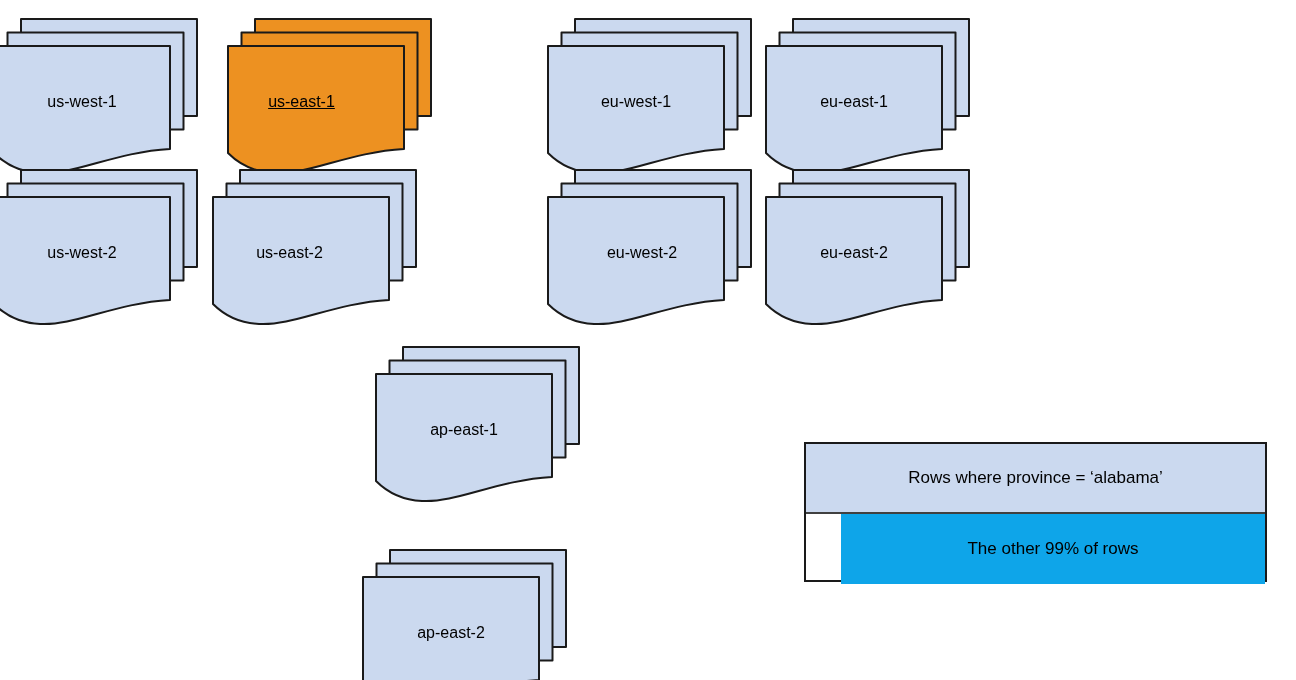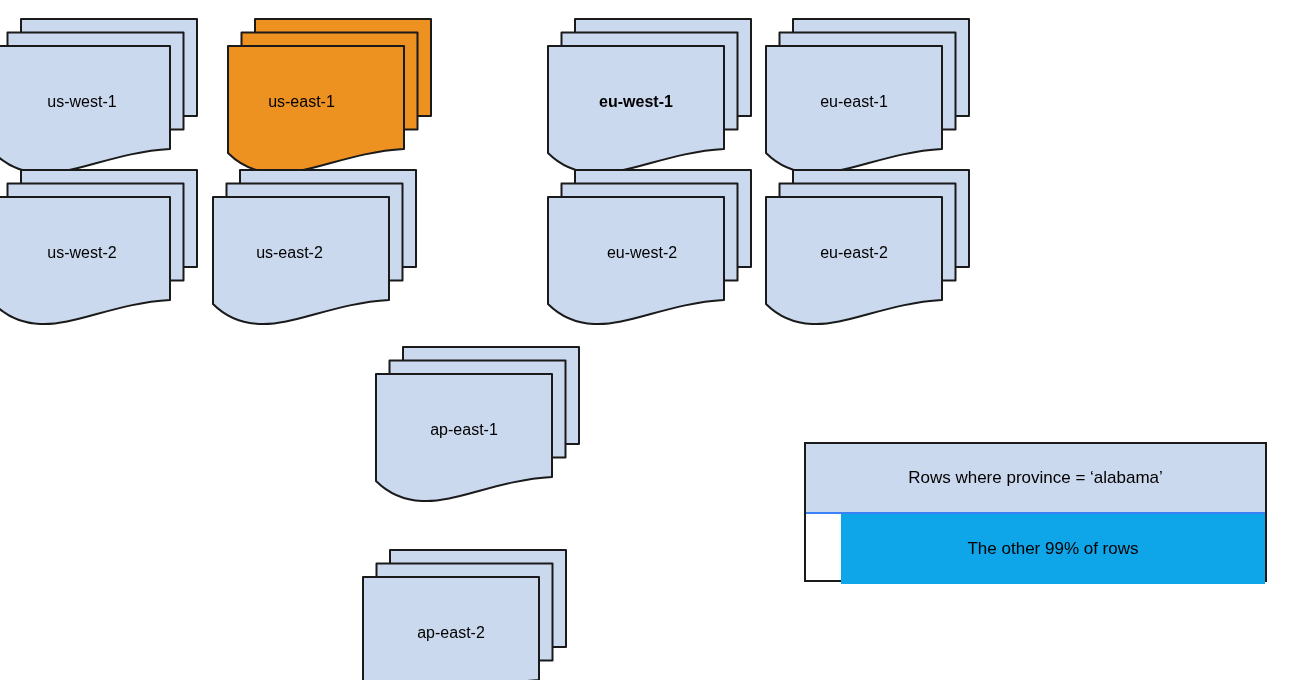--- a/index.html
+++ b/index.html
@@ -48,21 +48,21 @@
     box-sizing: border-box;
     display: flex;
     align-items: center;
     justify-content: center;
     font-family: "Liberation Sans", sans-serif;
     font-size: 17px;
     color: #000000;
     height: 70px;
   }
   .legend-row.first {
-    border-bottom: 2px solid #3b82f6;
+    border-bottom: 2px solid #404040;
   }
 </style>
 </head>
 <body>
 
 <div id="canvas">
 
 <div class="doc-stack" style="left: -6px; top: 19px;">
       <svg width="209" height="164" viewBox="0 0 209 164">
         <path d="M 0 0 L 176 0 L 176 97 L 0 97 Z" transform="translate(27,0)" fill="#CBD9EF" stroke="#1a1a1a" stroke-width="2" stroke-linejoin="round"></path>
@@ -70,29 +70,29 @@
         <path d="M 0 0 L 176 0 L 176 103 C 121 106, 81 129, 46 127 C 24 126, 10 117, 0 107 Z" transform="translate(0,27)" fill="#CBD9EF" stroke="#1a1a1a" stroke-width="2" stroke-linejoin="round"></path>
       </svg>
       <div class="stack-label" style="left: 0px; top: 75px; width: 176px;">us-west-1</div>
     </div>
     <div class="doc-stack" style="left: 228px; top: 19px;">
       <svg width="209" height="164" viewBox="0 0 209 164">
         <path d="M 0 0 L 176 0 L 176 97 L 0 97 Z" transform="translate(27,0)" fill="#ED9121" stroke="#1a1a1a" stroke-width="2" stroke-linejoin="round"></path>
         <path d="M 0 0 L 176 0 L 176 97 L 0 97 Z" transform="translate(13.5,13.5)" fill="#ED9121" stroke="#1a1a1a" stroke-width="2" stroke-linejoin="round"></path>
         <path d="M 0 0 L 176 0 L 176 103 C 121 106, 81 129, 46 127 C 24 126, 10 117, 0 107 Z" transform="translate(0,27)" fill="#ED9121" stroke="#1a1a1a" stroke-width="2" stroke-linejoin="round"></path>
       </svg>
-      <div class="stack-label" style="left: 0px; top: 75px; width: 147px;">us-east-1</div>
+      <div class="stack-label" style="left: 0px; top: 75px; width: 147px; text-decoration: underline;">us-east-1</div>
     </div>
     <div class="doc-stack" style="left: 548px; top: 19px;">
       <svg width="209" height="164" viewBox="0 0 209 164">
         <path d="M 0 0 L 176 0 L 176 97 L 0 97 Z" transform="translate(27,0)" fill="#CBD9EF" stroke="#1a1a1a" stroke-width="2" stroke-linejoin="round"></path>
         <path d="M 0 0 L 176 0 L 176 97 L 0 97 Z" transform="translate(13.5,13.5)" fill="#CBD9EF" stroke="#1a1a1a" stroke-width="2" stroke-linejoin="round"></path>
         <path d="M 0 0 L 176 0 L 176 103 C 121 106, 81 129, 46 127 C 24 126, 10 117, 0 107 Z" transform="translate(0,27)" fill="#CBD9EF" stroke="#1a1a1a" stroke-width="2" stroke-linejoin="round"></path>
       </svg>
-      <div class="stack-label" style="left: 0px; top: 75px; width: 176px; font-weight: bold;">eu-west-1</div>
+      <div class="stack-label" style="left: 0px; top: 75px; width: 176px;">eu-west-1</div>
     </div>
     <div class="doc-stack" style="left: 766px; top: 19px;">
       <svg width="209" height="164" viewBox="0 0 209 164">
         <path d="M 0 0 L 176 0 L 176 97 L 0 97 Z" transform="translate(27,0)" fill="#CBD9EF" stroke="#1a1a1a" stroke-width="2" stroke-linejoin="round"></path>
         <path d="M 0 0 L 176 0 L 176 97 L 0 97 Z" transform="translate(13.5,13.5)" fill="#CBD9EF" stroke="#1a1a1a" stroke-width="2" stroke-linejoin="round"></path>
         <path d="M 0 0 L 176 0 L 176 103 C 121 106, 81 129, 46 127 C 24 126, 10 117, 0 107 Z" transform="translate(0,27)" fill="#CBD9EF" stroke="#1a1a1a" stroke-width="2" stroke-linejoin="round"></path>
       </svg>
       <div class="stack-label" style="left: 0px; top: 75px; width: 176px;">eu-east-1</div>
     </div>
     <div class="doc-stack" style="left: -6px; top: 170px;">

